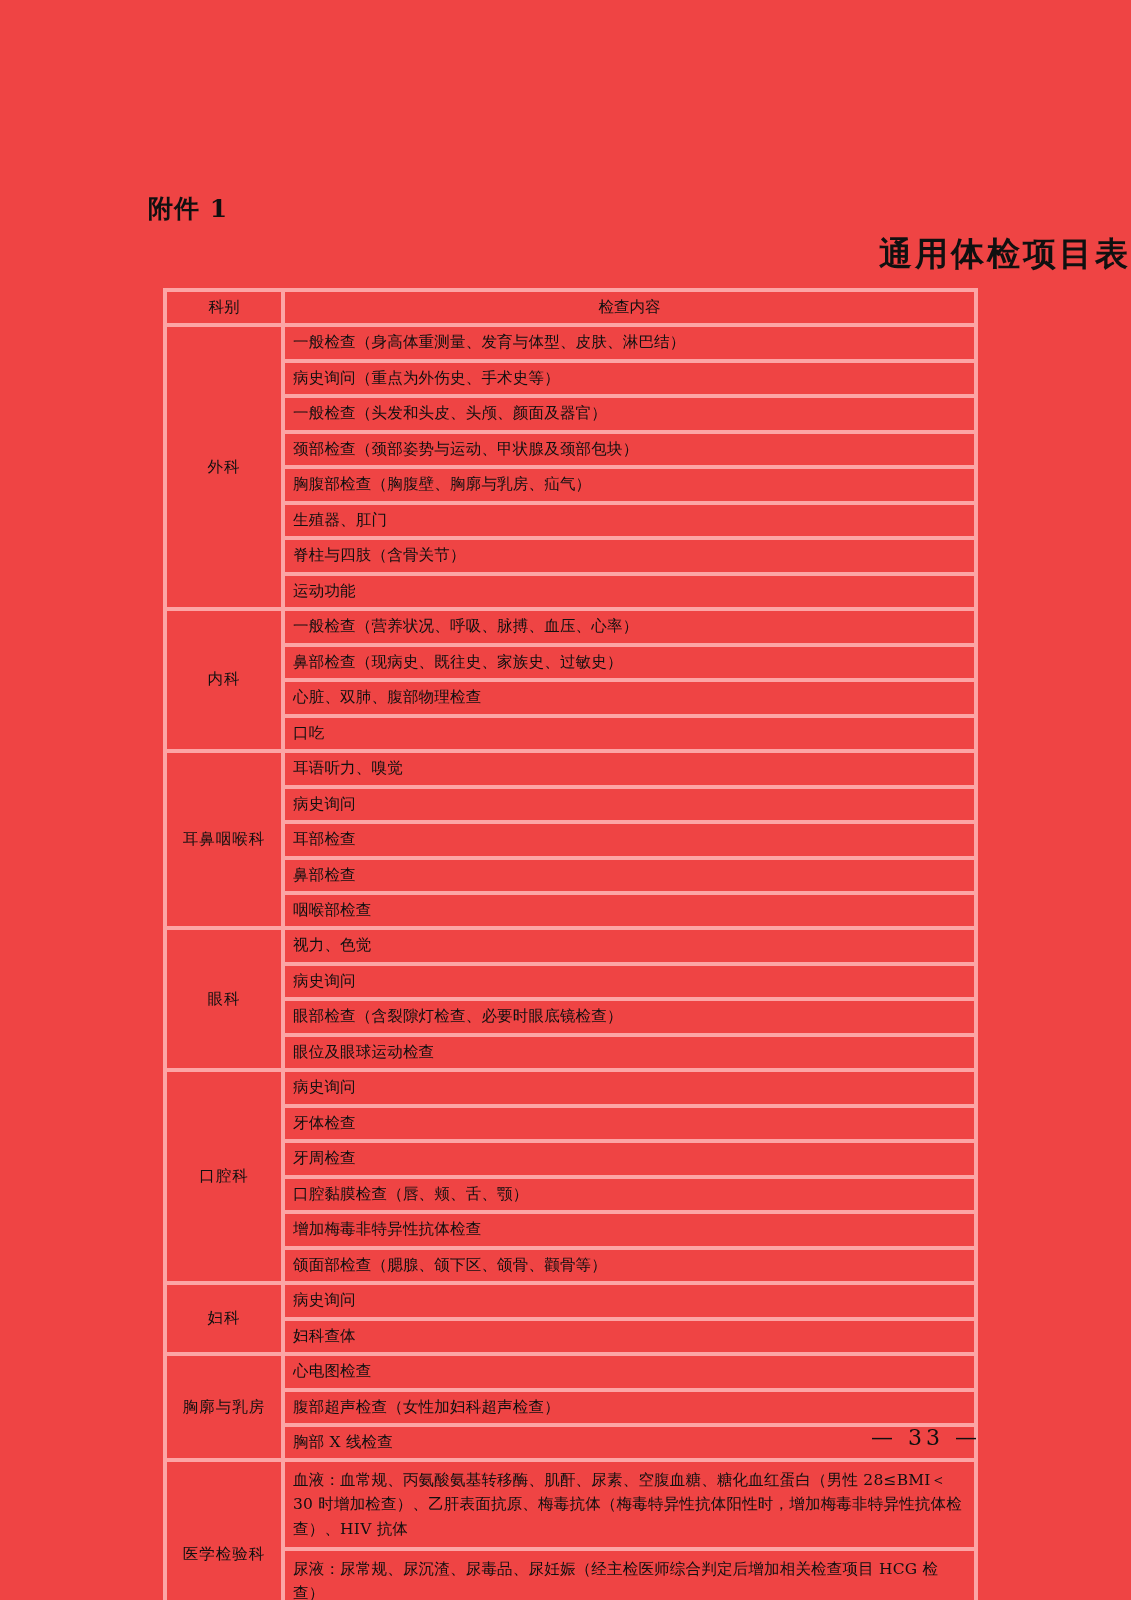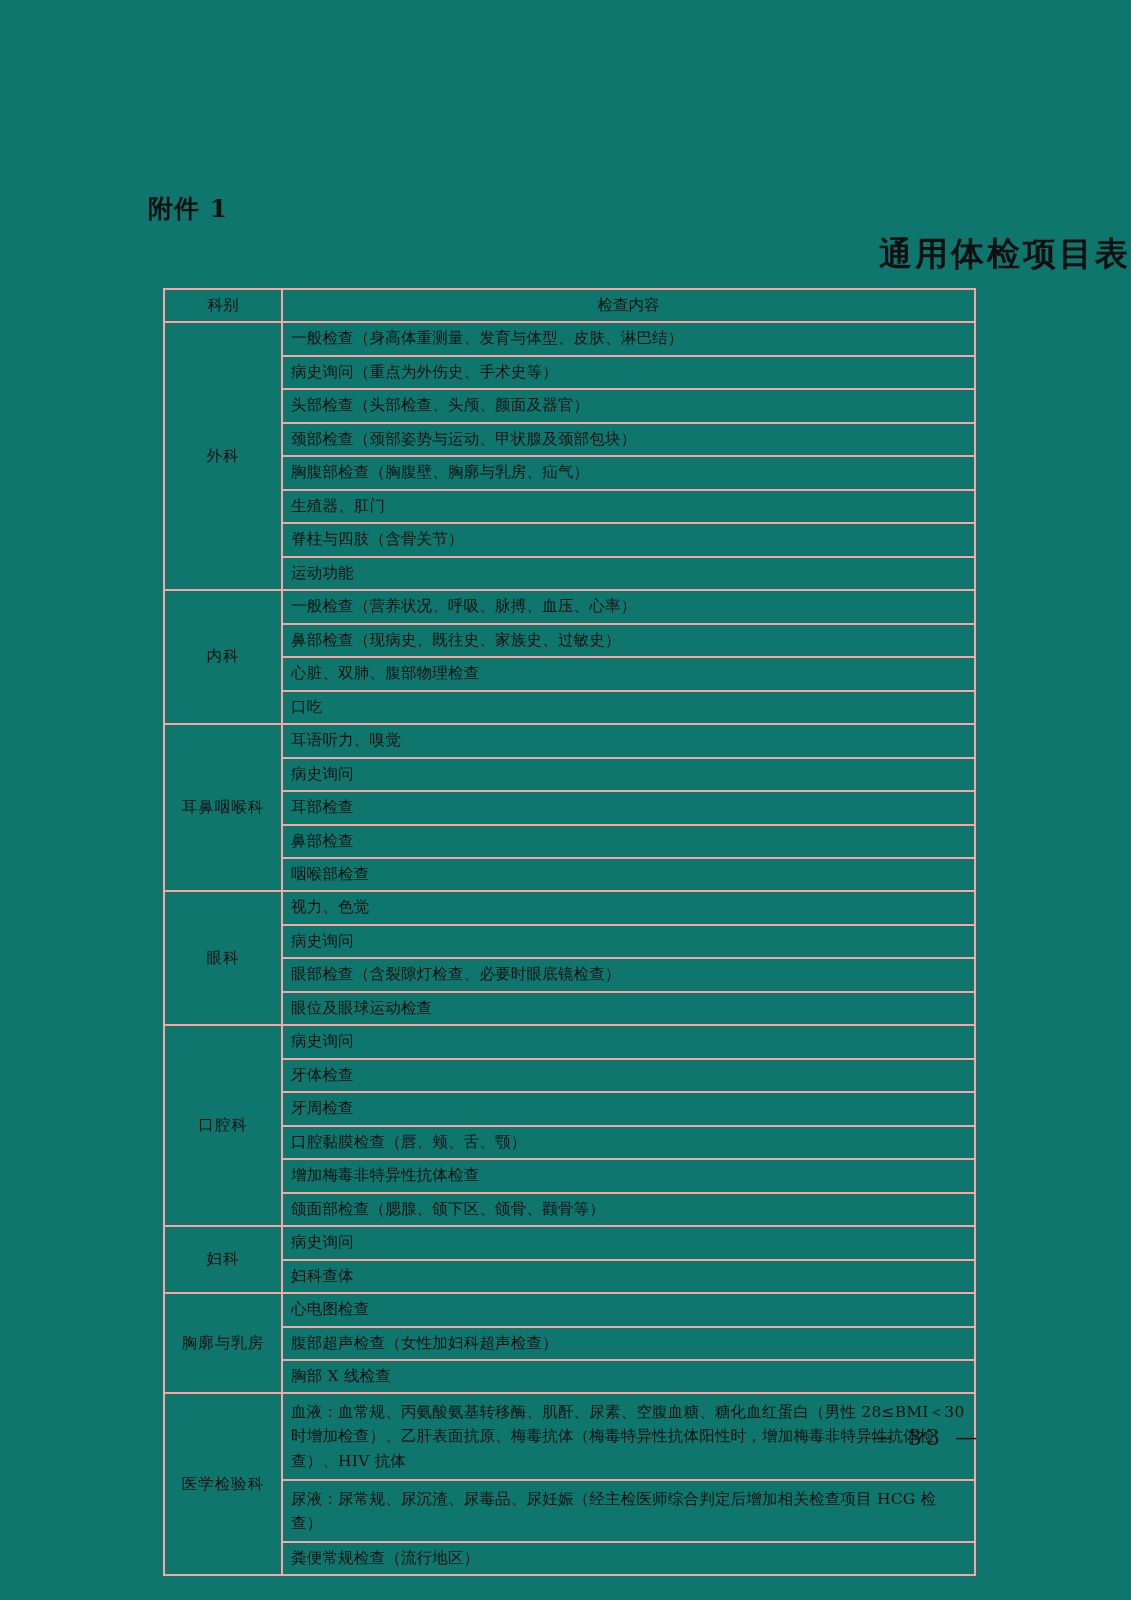--- a/index.html
+++ b/index.html
@@ -13,21 +13,21 @@
     position: relative;
     font-family: "DejaVu Sans", "Liberation Sans", sans-serif;
     color: #101010;
     overflow: hidden;
   }
   .page {
     position: absolute;
     left: 0; top: 0;
     width: 1131px;
     height: 1600px;
-    background: #0f766e;
+    background: #ef4444;
   }
   .attachment-label {
     position: absolute;
     left: 148px;
     top: 192px;
     font-size: 25px;
     font-weight: bold;
     letter-spacing: 1px;
     font-family: "DejaVu Serif", "Liberation Serif", serif;
   }
@@ -47,21 +47,21 @@
     left: 163px;
     top: 288px;
     width: 811px;
   }
   table.exam {
     border-collapse: collapse;
     width: 811px;
     table-layout: fixed;
   }
   table.exam td {
-    border: 2px solid #fca5a5;
+    border: 4px solid #fca5a5;
     font-size: 15.5px;
     line-height: 1.45;
     padding: 4px 8px 5px 8px;
     font-family: "DejaVu Serif", "Liberation Serif", serif;
     vertical-align: middle;
   }
   td.head {
     text-align: center;
     font-size: 15.5px;
     padding-top: 5px;
@@ -121,21 +121,21 @@
         </tr>
 
         <tr>
           <td class="dept" rowspan="8">外科</td>
           <td class="item">一般检查（身高体重测量、发育与体型、皮肤、淋巴结）</td>
         </tr>
         <tr>
             <td class="item">病史询问（重点为外伤史、手术史等）</td>
           </tr>
         <tr>
-            <td class="item">头部检查（头部检查、头颅、颜面及器官）</td>
+            <td class="item">一般检查（头发和头皮、头颅、颜面及器官）</td>
           </tr>
         <tr>
             <td class="item">颈部检查（颈部姿势与运动、甲状腺及颈部包块）</td>
           </tr>
         <tr>
             <td class="item">胸腹部检查（胸腹壁、胸廓与乳房、疝气）</td>
           </tr>
         <tr>
             <td class="item">生殖器、肛门</td>
           </tr>

